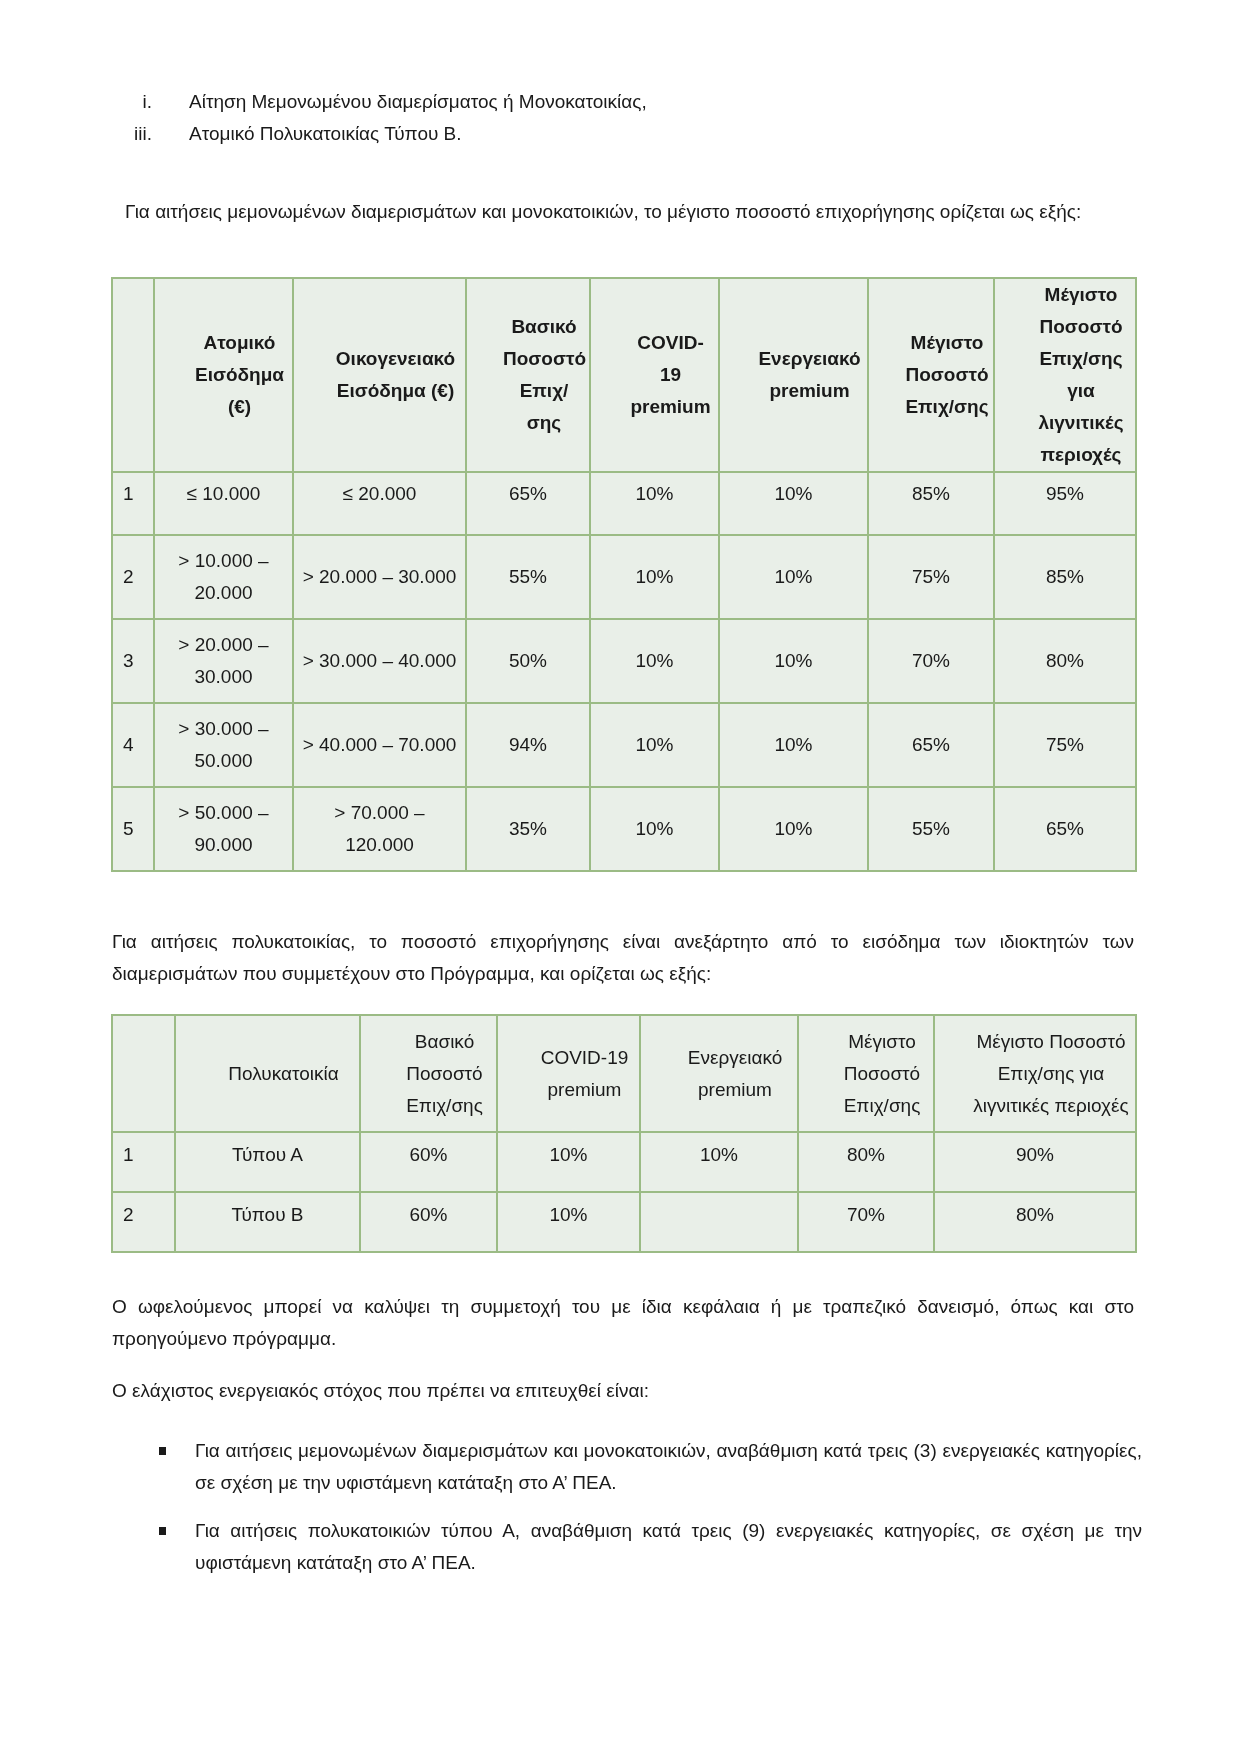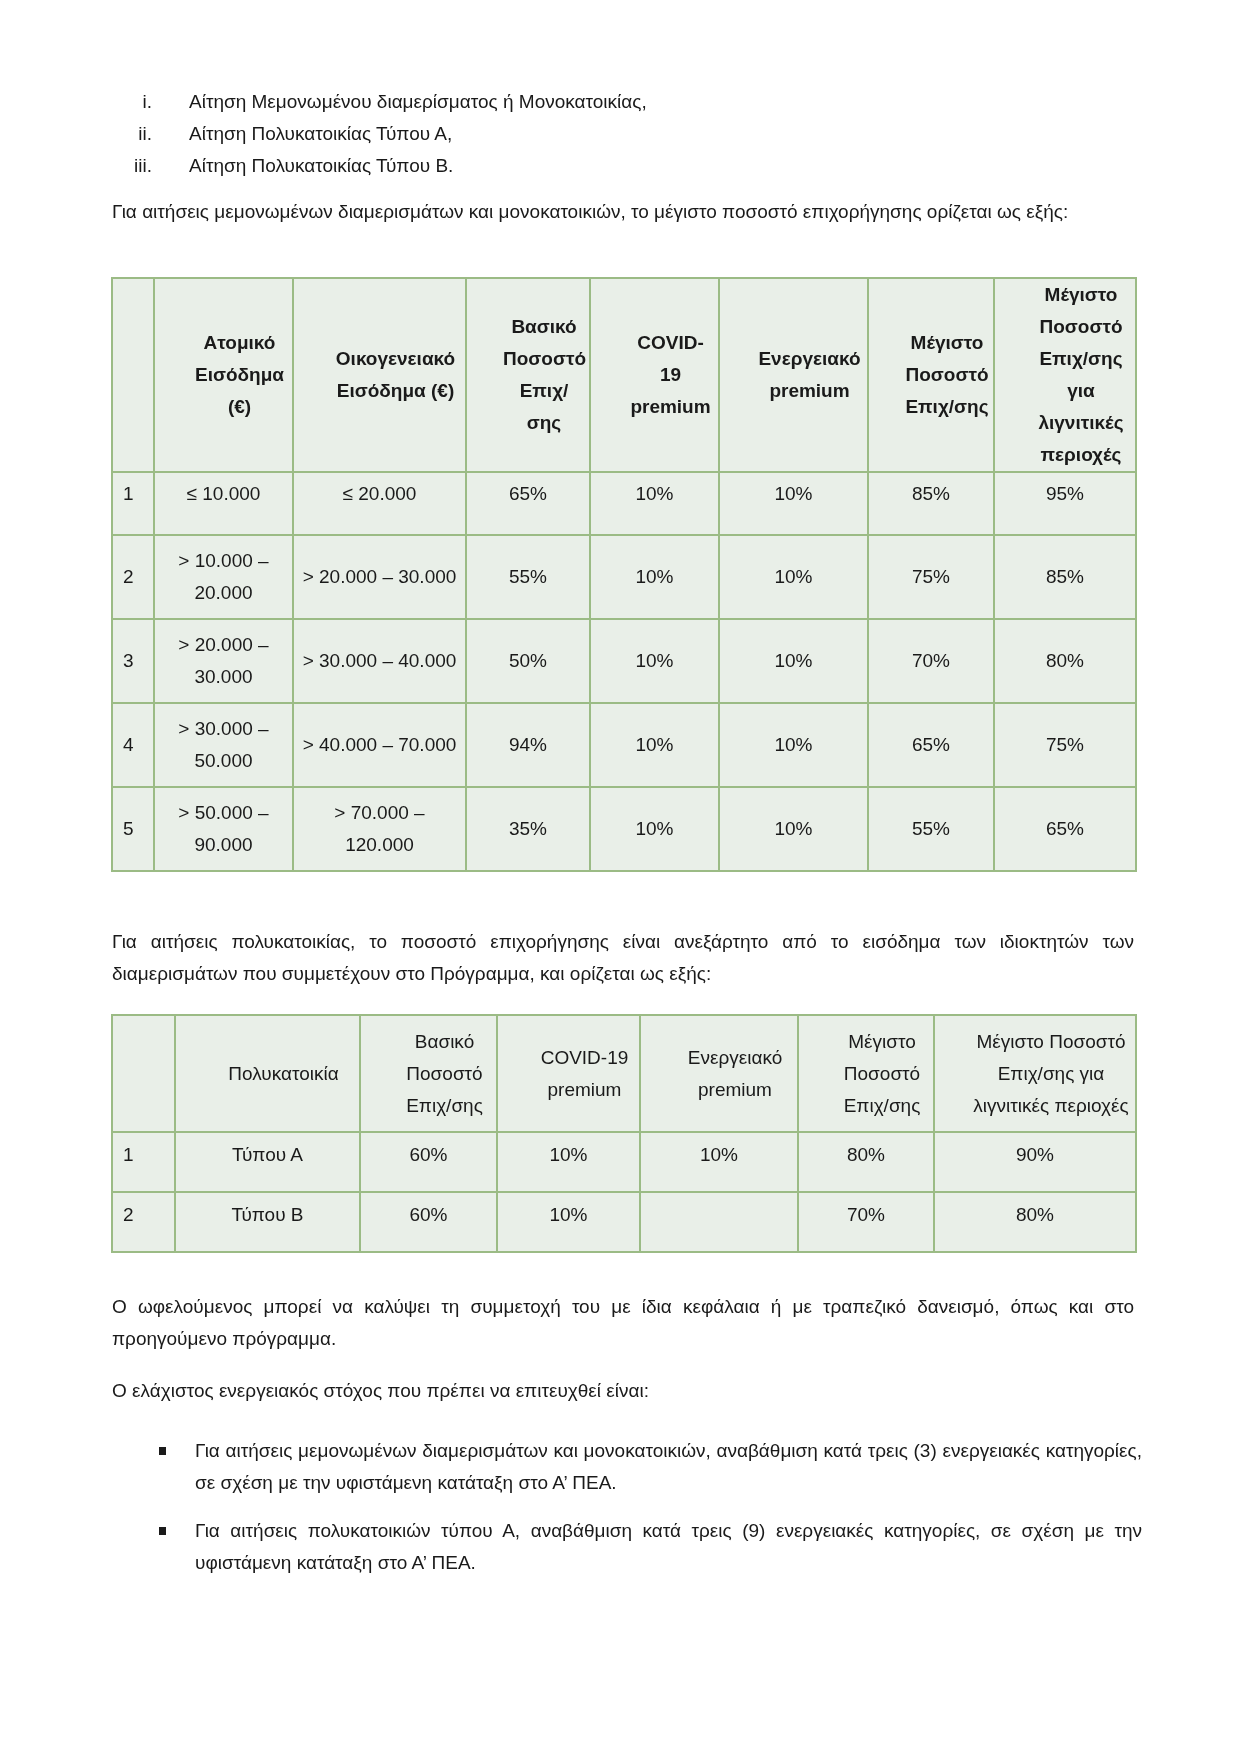--- a/index.html
+++ b/index.html
@@ -40,30 +40,26 @@
 <body>
 
 <div class="page">
 
   <ol class="roman-list">
     <li>
         <span class="num">i.</span>
         <span class="txt">Αίτηση Μεμονωμένου διαμερίσματος ή Μονοκατοικίας,</span>
       </li>
     <li>
-        <span class="num">ii.</span>
-        <span class="txt">Αίτηση Πολυκατοικίας Τύπου Α,</span>
-      </li>
-    <li>
         <span class="num">iii.</span>
-        <span class="txt">Αίτηση Πολυκατοικίας Τύπου Β.</span>
+        <span class="txt">Ατομικό Πολυκατοικίας Τύπου Β.</span>
       </li>
   </ol>
 
-  <p class="para" style="top:196px;">Για αιτήσεις μεμονωμένων διαμερισμάτων και μονοκατοικιών, το μέγιστο ποσοστό επιχορήγησης ορίζεται ως εξής:</p>
+  <p class="para" style="top:196px;margin-left:13px;">Για αιτήσεις μεμονωμένων διαμερισμάτων και μονοκατοικιών, το μέγιστο ποσοστό επιχορήγησης ορίζεται ως εξής:</p>
 
   <table class="grid t1" style="left:111px; top:277px; width:1024px;">
     <colgroup>
       <col style="width:42px">
         <col style="width:139px">
         <col style="width:173px">
         <col style="width:124px">
       <col style="width:129px">
         <col style="width:149px">
         <col style="width:126px">

